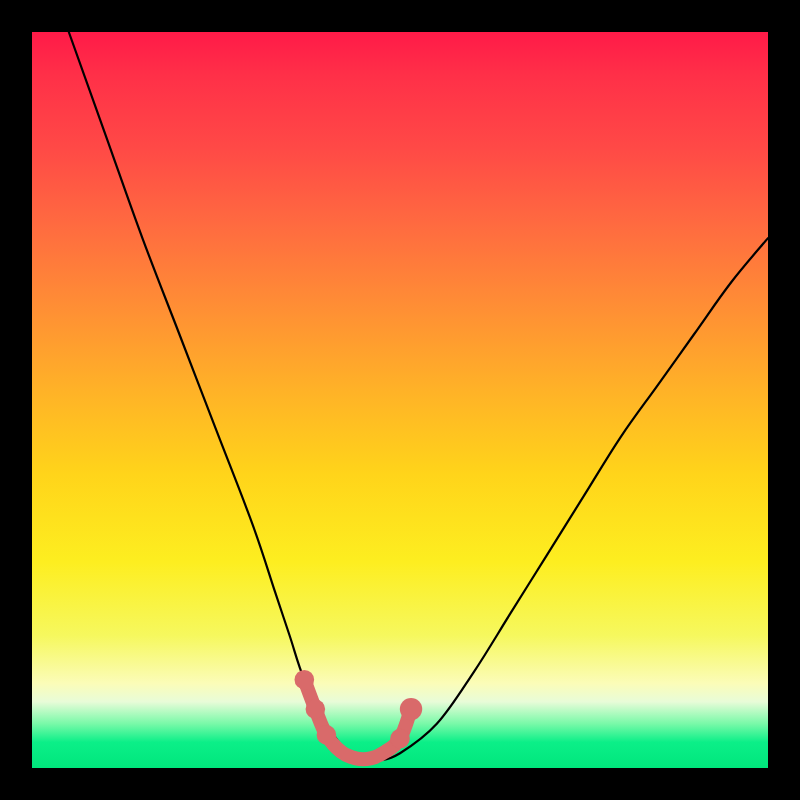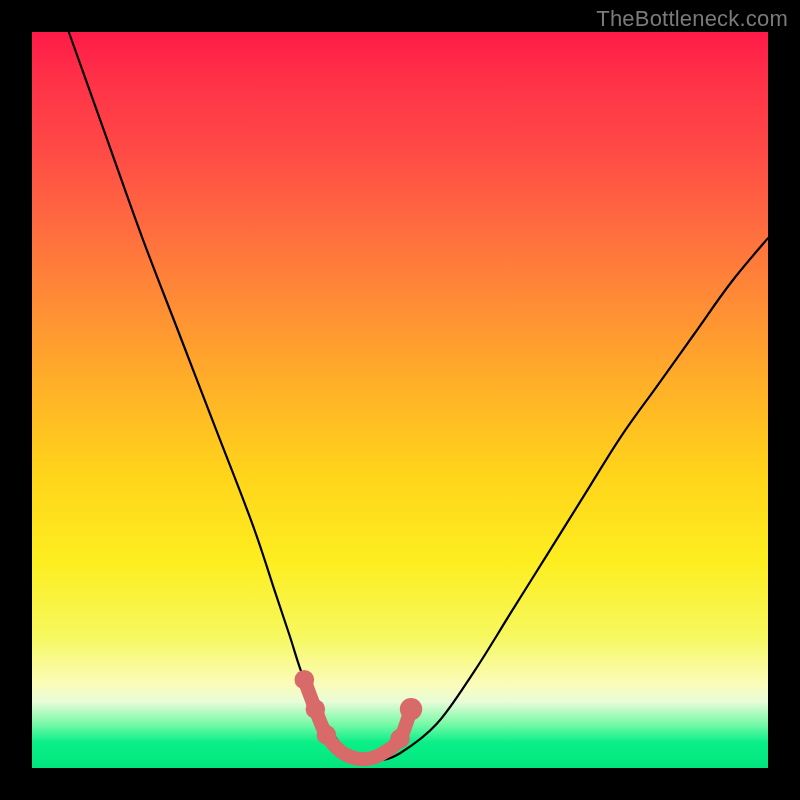--- a/index.html
+++ b/index.html
@@ -58,21 +58,20 @@
     top: 0;
     width: 736px;
     height: 736px;
     overflow: visible;
   }
 </style>
 </head>
 <body>
 
 <div class="frame">
-  <div class="watermark">TheBottleneck.com</div>
 
   <div class="plot">
     <svg class="curve" viewBox="0 0 736 736" preserveAspectRatio="none">
       <path id="series-0" fill="none" stroke="#000000" stroke-width="2.2" stroke-linecap="round" stroke-linejoin="round" d="M 36.80 0.00 C 43.42 18.55, 60.35 65.95, 73.60 103.04 C 86.85 140.13, 97.15 170.31, 110.40 206.08 C 123.65 241.85, 133.95 267.32, 147.20 301.76 C 160.45 336.20, 170.75 363.00, 184.00 397.44 C 197.25 431.88, 210.20 463.97, 220.80 493.12 C 231.40 522.27, 236.26 539.49, 242.88 559.36 C 249.50 579.23, 252.30 587.62, 257.60 603.52 C 262.90 619.42, 265.70 631.78, 272.32 647.68 C 278.94 663.58, 286.45 678.59, 294.40 691.84 C 302.35 705.09, 309.86 714.66, 316.48 721.28 C 323.10 727.90, 325.90 727.32, 331.20 728.64 C 336.50 729.96, 339.30 729.96, 345.92 728.64 C 352.54 727.32, 357.40 727.90, 368.00 721.28 C 378.60 714.66, 391.55 706.41, 404.80 691.84 C 418.05 677.27, 428.35 660.19, 441.60 640.32 C 454.85 620.45, 465.15 602.64, 478.40 581.44 C 491.65 560.24, 501.95 543.76, 515.20 522.56 C 528.45 501.36, 538.75 484.88, 552.00 463.68 C 565.25 442.48, 575.55 424.67, 588.80 404.80 C 602.05 384.93, 612.35 371.83, 625.60 353.28 C 638.85 334.73, 649.15 320.31, 662.40 301.76 C 675.65 283.21, 685.95 267.46, 699.20 250.24 C 712.45 233.02, 729.38 214.03, 736.00 206.08"></path>
       <path id="series-1" fill="none" stroke="#d96a6a" stroke-width="14" stroke-linecap="round" stroke-linejoin="round" d="M 272.32 647.68 C 274.31 652.98, 279.39 667.18, 283.36 677.12 C 287.33 687.06, 289.76 695.20, 294.40 702.88 C 299.04 710.56, 303.82 715.57, 309.12 719.81 C 314.42 724.05, 318.54 725.24, 323.84 726.43 C 329.14 727.62, 333.26 727.62, 338.56 726.43 C 343.86 725.24, 347.98 723.38, 353.28 719.81 C 358.58 716.23, 363.36 714.24, 368.00 706.56 C 372.64 698.88, 377.05 682.42, 379.04 677.12"></path>
       <g id="markers">
           <circle cx="272.32" cy="647.68" r="9.80" fill="#d96a6a"></circle>
           <circle cx="283.36" cy="677.12" r="9.80" fill="#d96a6a"></circle>
           <circle cx="294.40" cy="702.88" r="9.80" fill="#d96a6a"></circle>
           <circle cx="368.00" cy="706.56" r="9.80" fill="#d96a6a"></circle>

